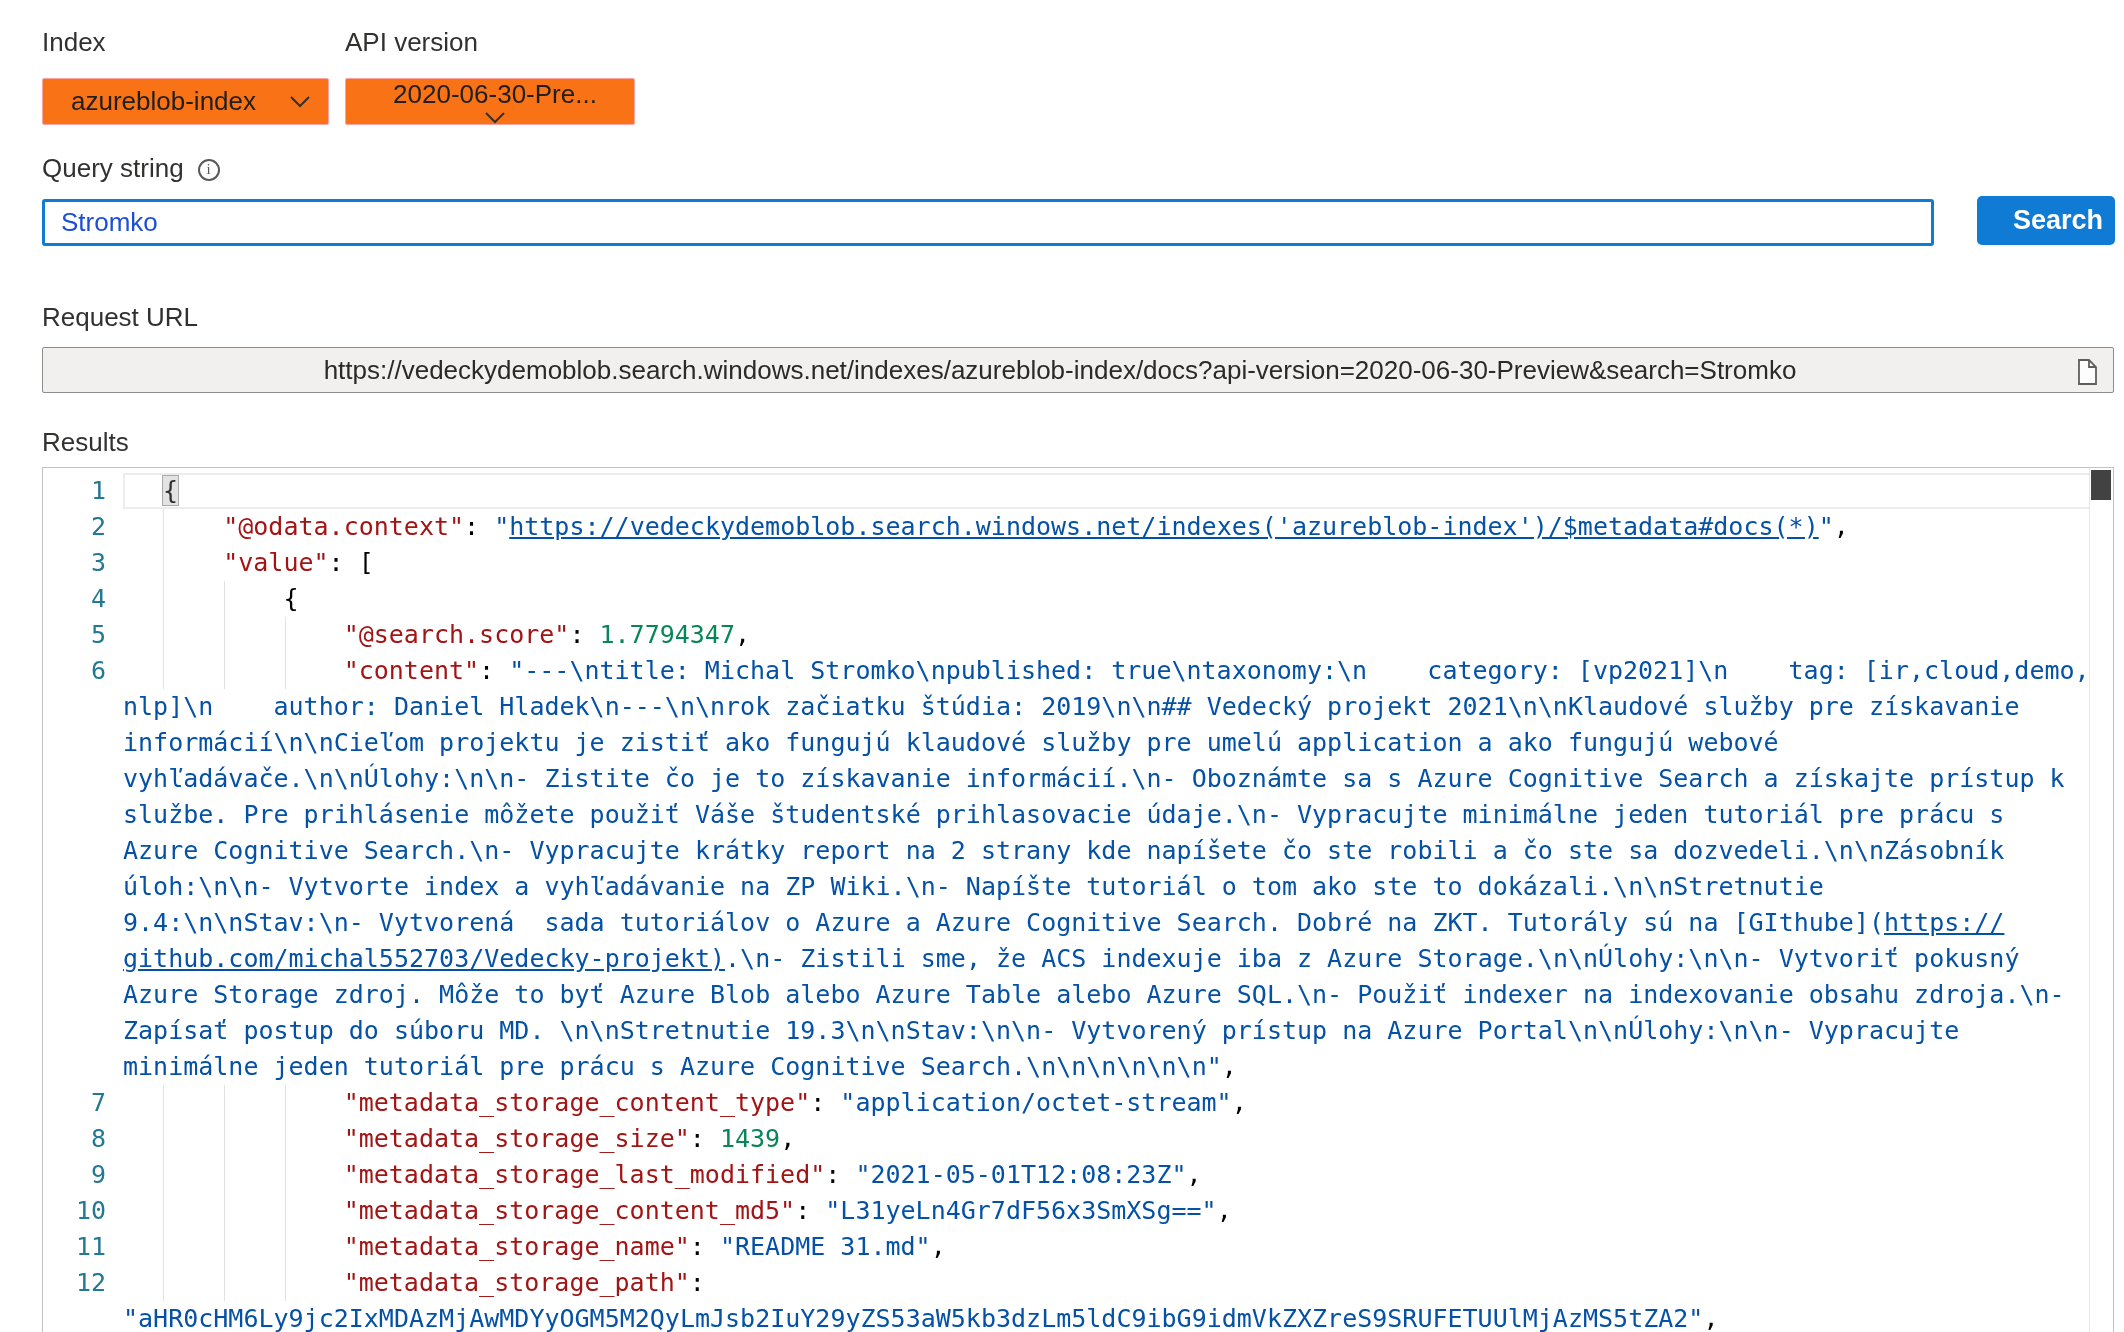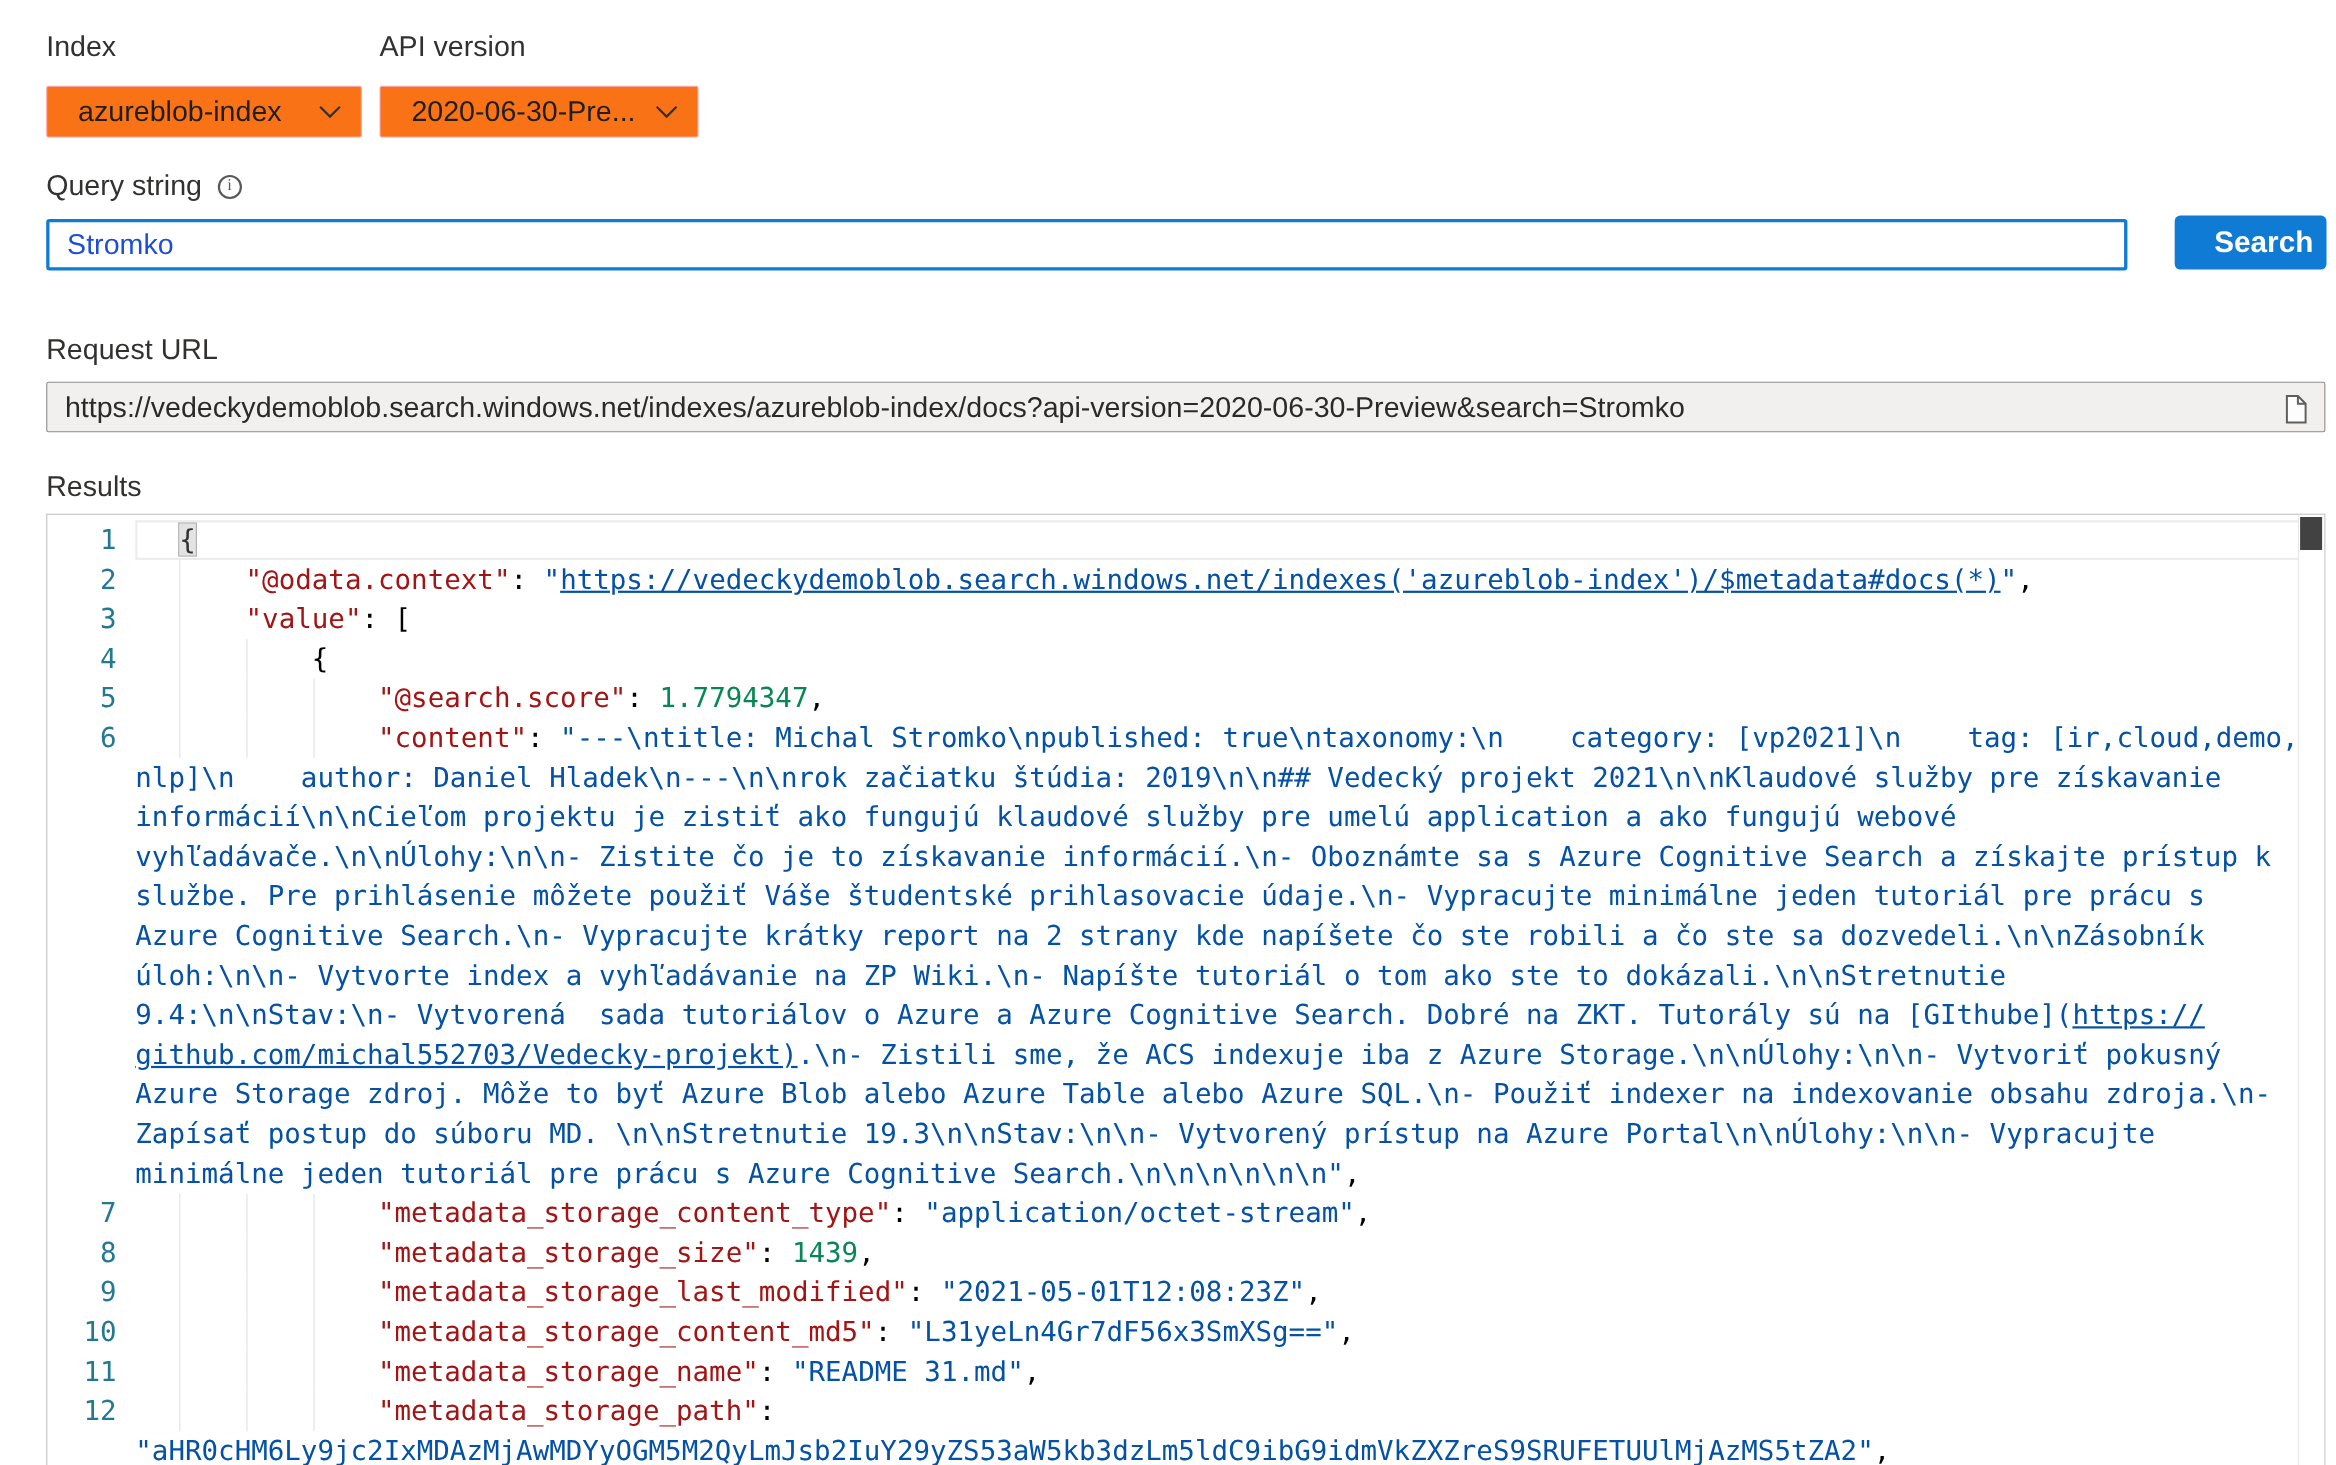--- a/index.html
+++ b/index.html
@@ -34,21 +34,21 @@
     position:absolute; left:1977px; top:196px; width:138px; height:49px;
     background:#0f7bd4; color:#fff; border:none; border-radius:5px;
     font:600 27px "Liberation Sans", sans-serif; cursor:pointer;padding-left:24px;
   }
 
   
   .url-bar {
     position:absolute; left:42px; top:347px; width:2072px; height:46px;
     background:#f1f0ef; border:1px solid #8d8c8b; border-radius:2px;
     display:flex; align-items:center; padding:0 52px 0 16px;
-    font-size:26px; color:#2b2a29; white-space:nowrap; overflow:hidden;
+    font-size:26px; color:#2b2a29; white-space:nowrap; overflow:hidden;justify-content:center;
   }
   .copy-btn { position:absolute; right:12px; top:8px; width:30px; height:32px; background:none; border:none; cursor:pointer; padding:0; }
 
   
   .editor {
     position:absolute; left:42px; top:467px; width:2072px; height:866px;
     border:1px solid #c3c3c3; background:#fff; overflow:hidden; padding-top:5px;
   }
   .ed-row { display:flex; height:36px; line-height:36px; white-space:pre;
             font-family:"DejaVu Sans Mono", monospace; font-size:25px; }
@@ -82,21 +82,21 @@
 
 <div class="dropdown" style="left:42px; width:287px;">
   <span>azureblob-index</span>
   <span class="chev">
     <svg width="20" height="12" viewBox="0 0 20 12">
         <path d="M1 1 L10 10 L19 1" fill="none" stroke="#323130" stroke-width="2"></path>
       </svg>
   </span>
 </div>
 
-<div class="dropdown" style="left:345px; width:290px;">
+<div class="dropdown" style="left:345px; width:290px;flex-direction:column;">
   <span>2020-06-30-Pre...</span>
   <span class="chev">
     <svg width="20" height="12" viewBox="0 0 20 12">
         <path d="M1 1 L10 10 L19 1" fill="none" stroke="#323130" stroke-width="2"></path>
       </svg>
   </span>
 </div>
 
 <div class="query-label-wrap">
   <span class="label" style="position:static;">Query string</span>

